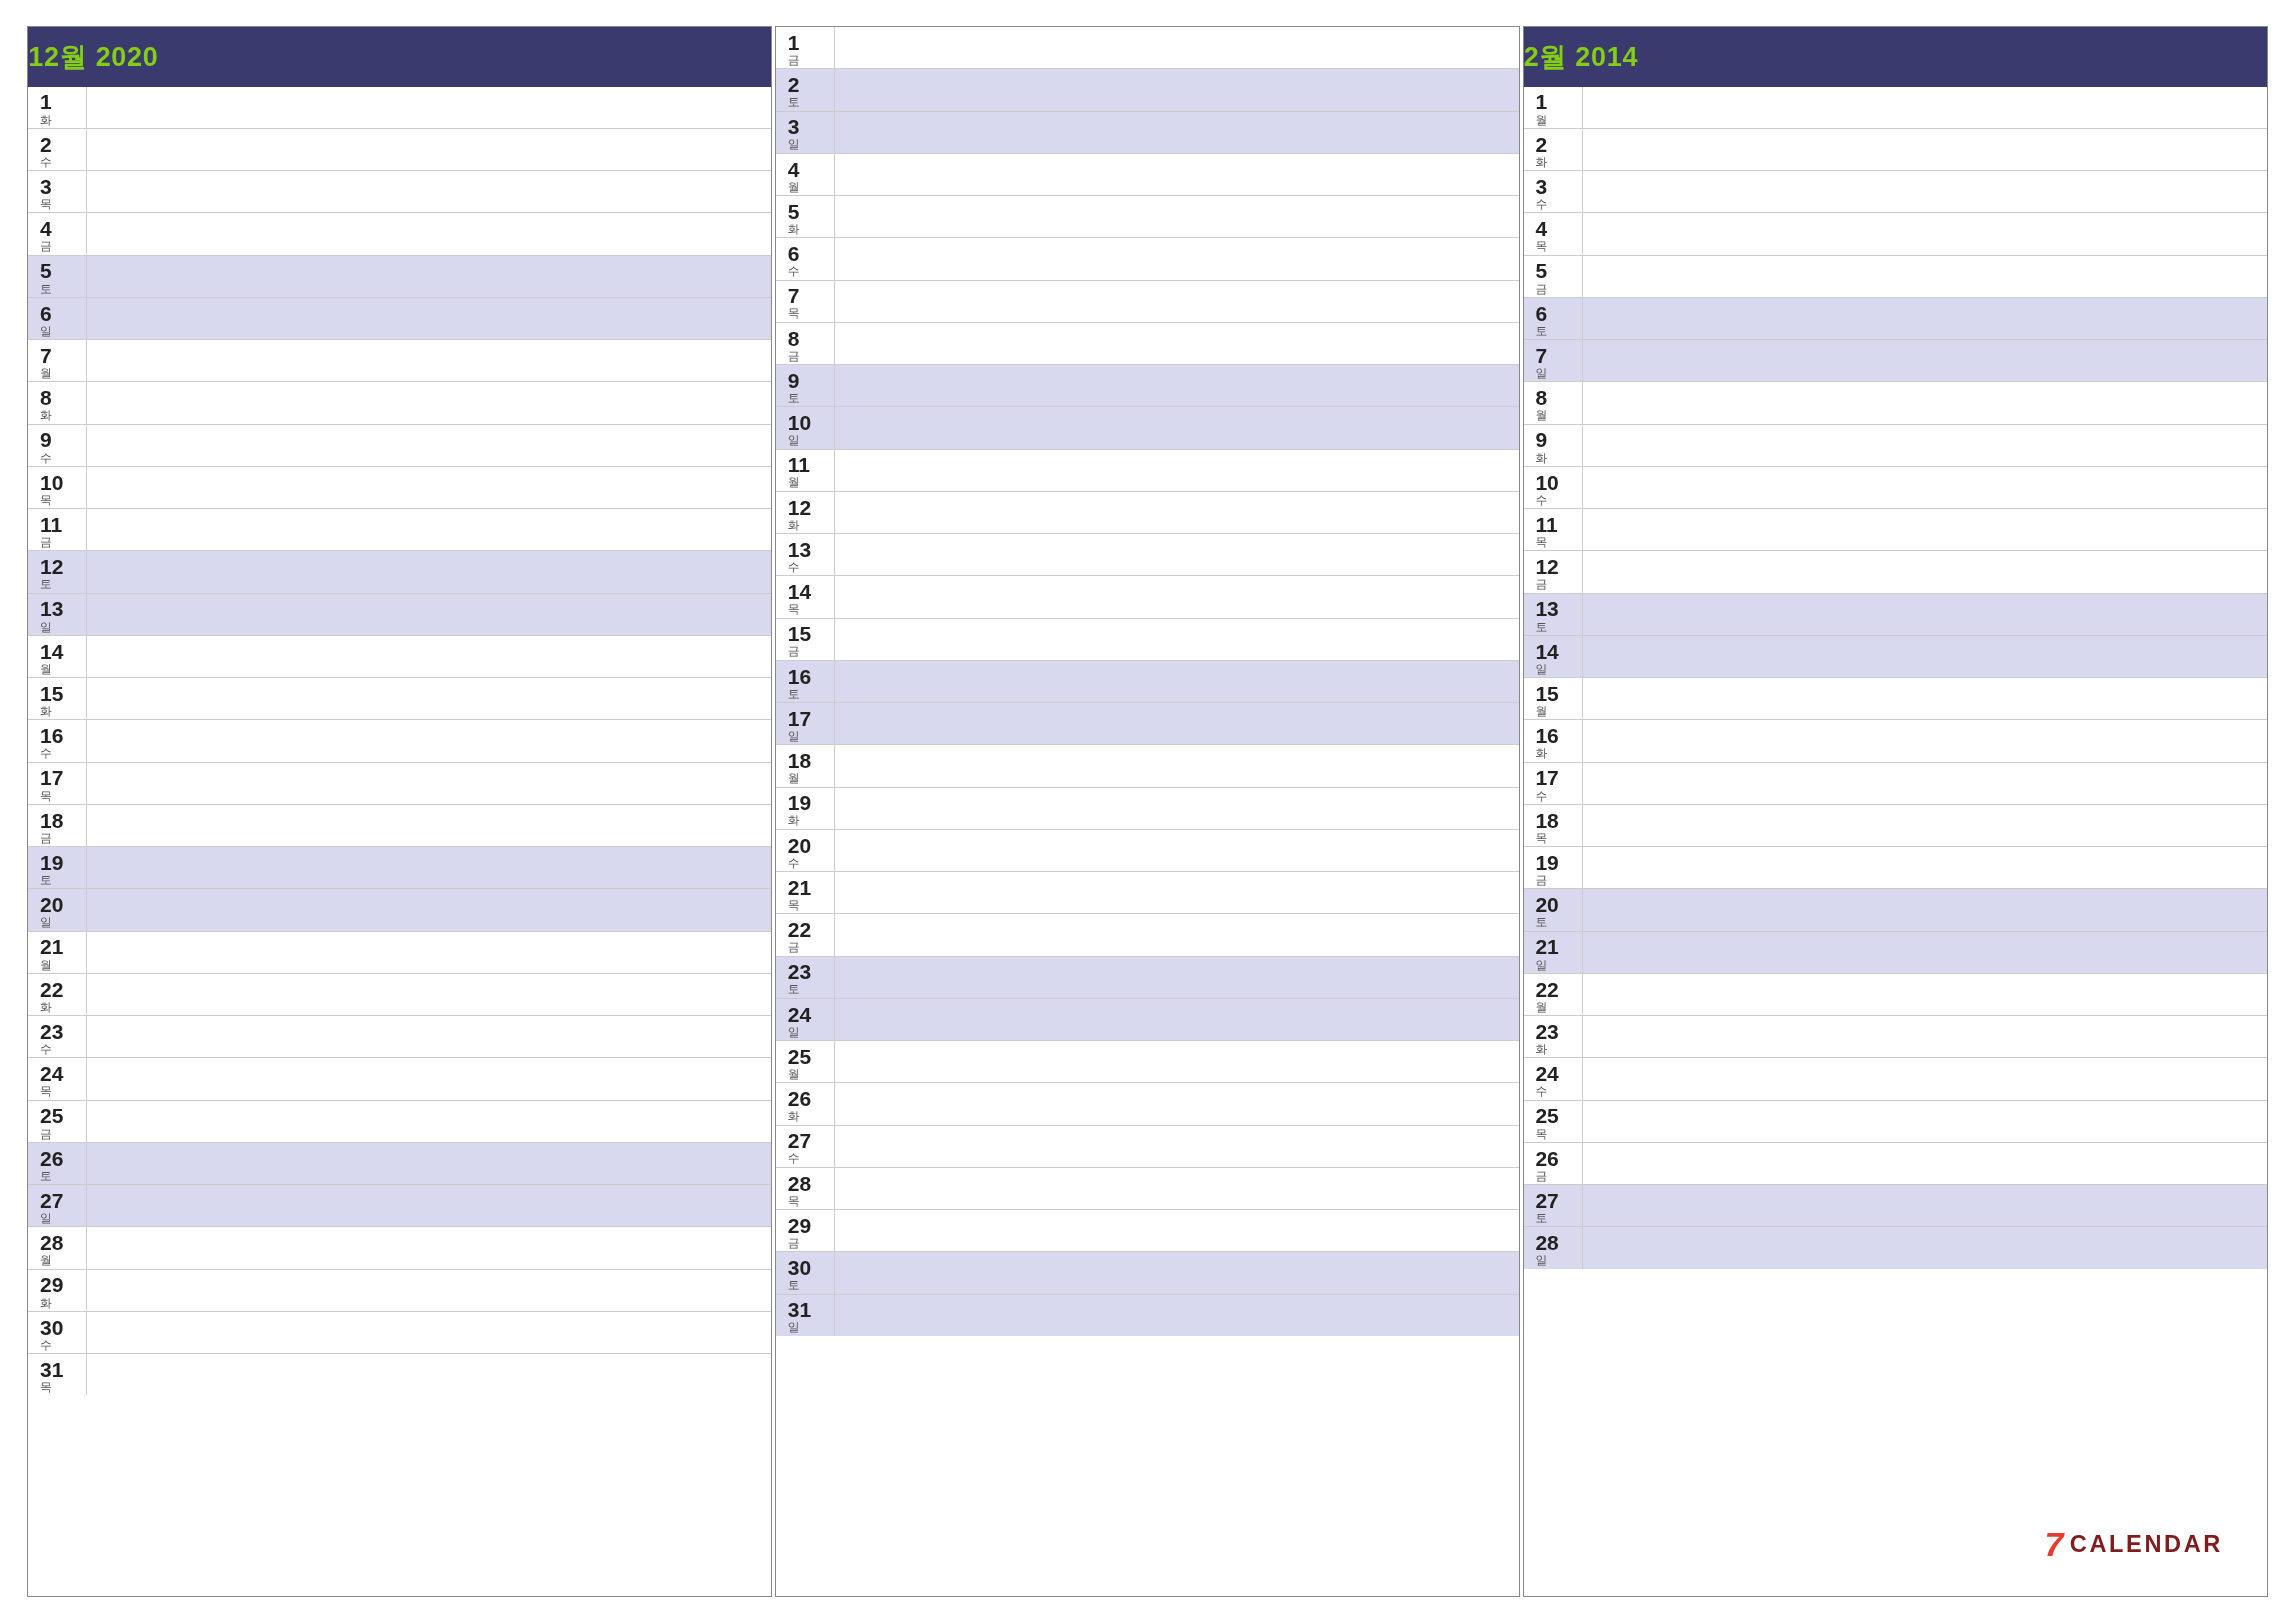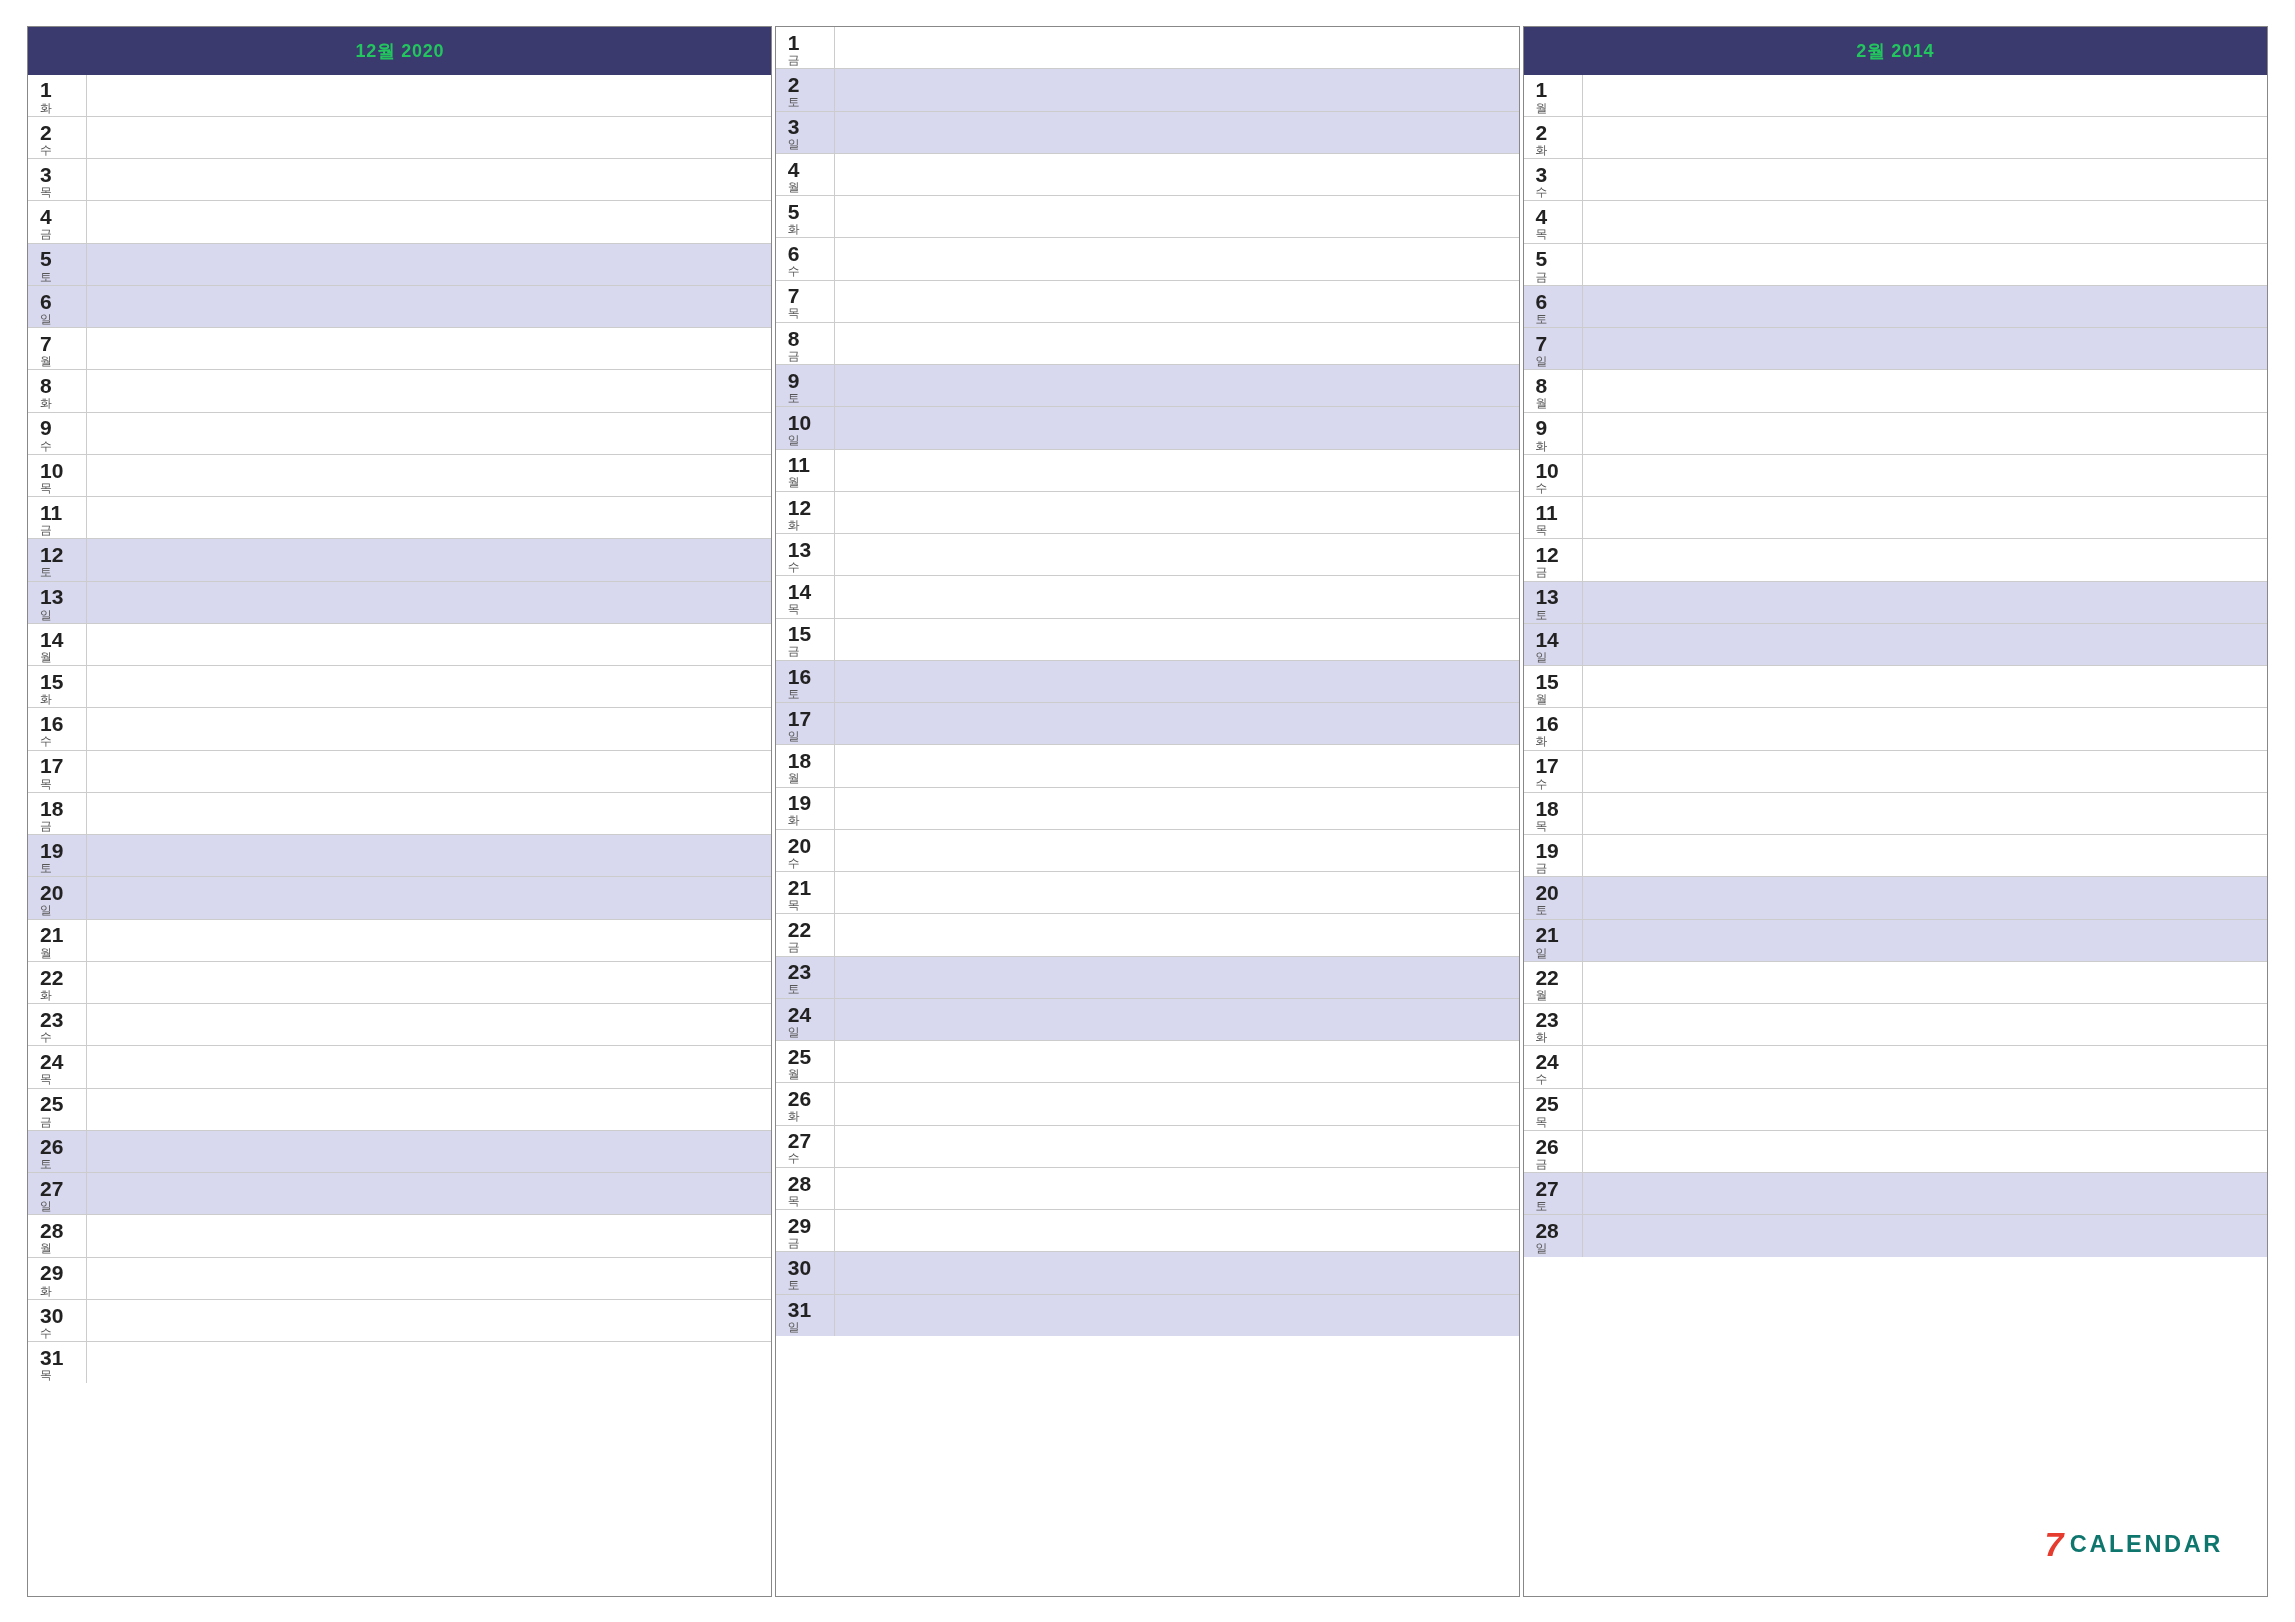--- a/index.html
+++ b/index.html
@@ -20,23 +20,22 @@
     }
     .month-col {
       flex: 1;
       display: flex;
       flex-direction: column;
       border: 1.3px solid #888;
       margin: 0 1.3px;
     }
     .month-header {
       background: #3a3a6e;
-      color: #22c55e;
-      text-align: center;
-      font-size: 18px;
+      color: #84cc16;
+      font-size: 27px;
       font-weight: bold;
       padding: 11.8px 0;
       letter-spacing: 0.7px;
     }
     .day-row {
       display: flex;
       flex-direction: row;
       align-items: stretch;
       min-height: 38px;
       border-bottom: 0.7px solid #ccc;
@@ -84,21 +83,21 @@
     }
     .brand-seven {
       font-size: 34px;
       font-weight: bold;
       color: #e63c2f;
       font-style: italic;
     }
     .brand-text {
       font-size: 23.6px;
       font-weight: bold;
-      color: #0f766e;
+      color: #7f1d1d;
       letter-spacing: 2.6px;
     }
   </style>
 </head>
 <body>
 
 <div class="calendar-container">
 
 <div class="month-col">
       <div class="month-header">12월 2020</div>

